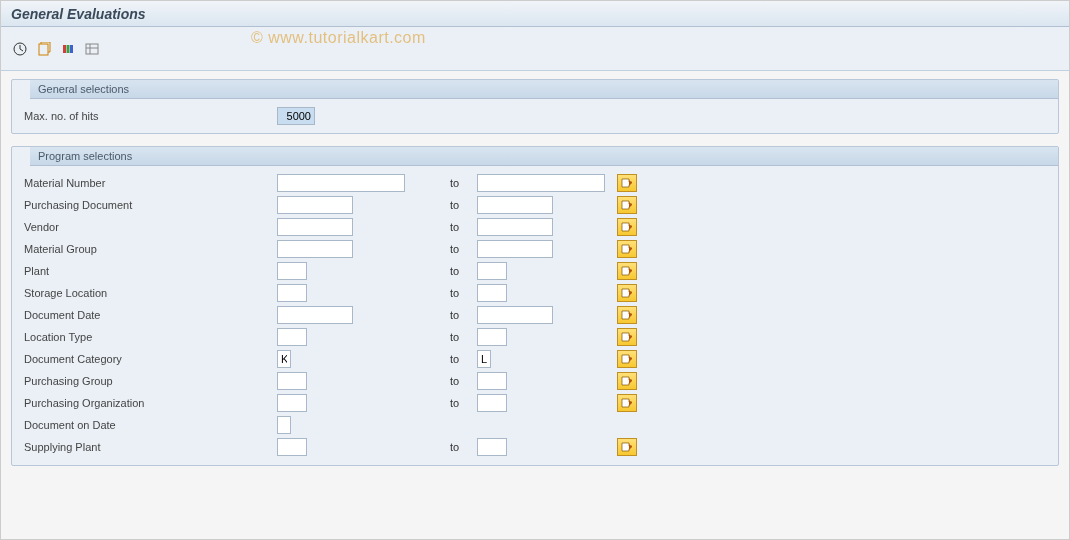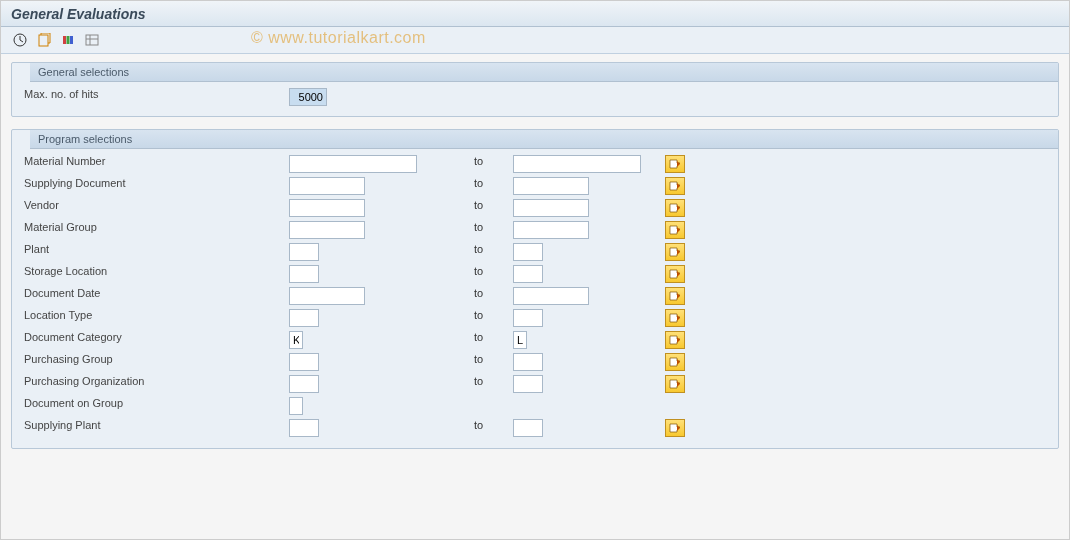--- a/index.html
+++ b/index.html
@@ -25,21 +25,21 @@
     .title-bar h1 {
       font-size: 14px;
       font-style: italic;
       font-weight: bold;
       color: #3a4a5a;
     }
     .toolbar {
       background: #eaf0f6;
       border-bottom: 1px solid #c0d0e0;
       padding: 4px 10px;
-      height: 27px;
+      height: 44px;
       display: flex;
       align-items: center;
       gap: 6px;
       position: relative;
     }
     .tb-btn {
       width: 18px;
       height: 18px;
       display: flex;
       align-items: center;
@@ -72,22 +72,23 @@
       padding: 3px 8px;
       font-size: 11px;
       color: #4a5a6a;
       margin-left: 18px;
     }
     .panel-body {
       padding: 6px 10px;
     }
     .form-row {
       display: flex;
+      align-items: center;
       height: 22px;
-      gap: 12px;
+      gap: 0;
     }
     .label {
       width: 255px;
       padding-left: 2px;
       color: #444;
     }
     input.field {
       border: 1px solid #a8b8c8;
       height: 18px;
       padding: 1px 3px;
@@ -177,21 +178,21 @@
         <div class="col-to-inp"><input class="field w-xlarge" value="" style=""></div>
         <div class="more-btn">
             <svg width="12" height="10" viewBox="0 0 12 10">
               <path d="M1 1 L8 1 L8 4 L11 4 L8 7 L8 9 L1 9 Z" fill="#fff" stroke="#805000" stroke-width="0.7"></path>
               <path d="M8 2 L11 5 L8 8 Z" fill="#c05000"></path>
             </svg>
           </div>
       </div>
 
       <div class="form-row">
-        <div class="label">Supplying Document</div>
+        <div class="label">Purchasing Document</div>
         <div class="col-from"><input class="field w-med" value="" style=""></div>
         <div class="col-to-lbl">to</div>
         <div class="col-to-inp"><input class="field w-med" value="" style=""></div>
         <div class="more-btn">
             <svg width="12" height="10" viewBox="0 0 12 10">
               <path d="M1 1 L8 1 L8 4 L11 4 L8 7 L8 9 L1 9 Z" fill="#fff" stroke="#805000" stroke-width="0.7"></path>
               <path d="M8 2 L11 5 L8 8 Z" fill="#c05000"></path>
             </svg>
           </div>
       </div>
@@ -307,21 +308,21 @@
         <div class="col-to-inp"><input class="field w-small" value="" style=""></div>
         <div class="more-btn">
             <svg width="12" height="10" viewBox="0 0 12 10">
               <path d="M1 1 L8 1 L8 4 L11 4 L8 7 L8 9 L1 9 Z" fill="#fff" stroke="#805000" stroke-width="0.7"></path>
               <path d="M8 2 L11 5 L8 8 Z" fill="#c05000"></path>
             </svg>
           </div>
       </div>
 
       <div class="form-row">
-        <div class="label">Document on Group</div>
+        <div class="label">Document on Date</div>
         <div class="col-from"><input class="field w-tiny" value="" style=""></div>
       </div>
 
       <div class="form-row">
         <div class="label">Supplying Plant</div>
         <div class="col-from"><input class="field w-small" value="" style=""></div>
         <div class="col-to-lbl">to</div>
         <div class="col-to-inp"><input class="field w-small" value="" style=""></div>
         <div class="more-btn">
             <svg width="12" height="10" viewBox="0 0 12 10">

